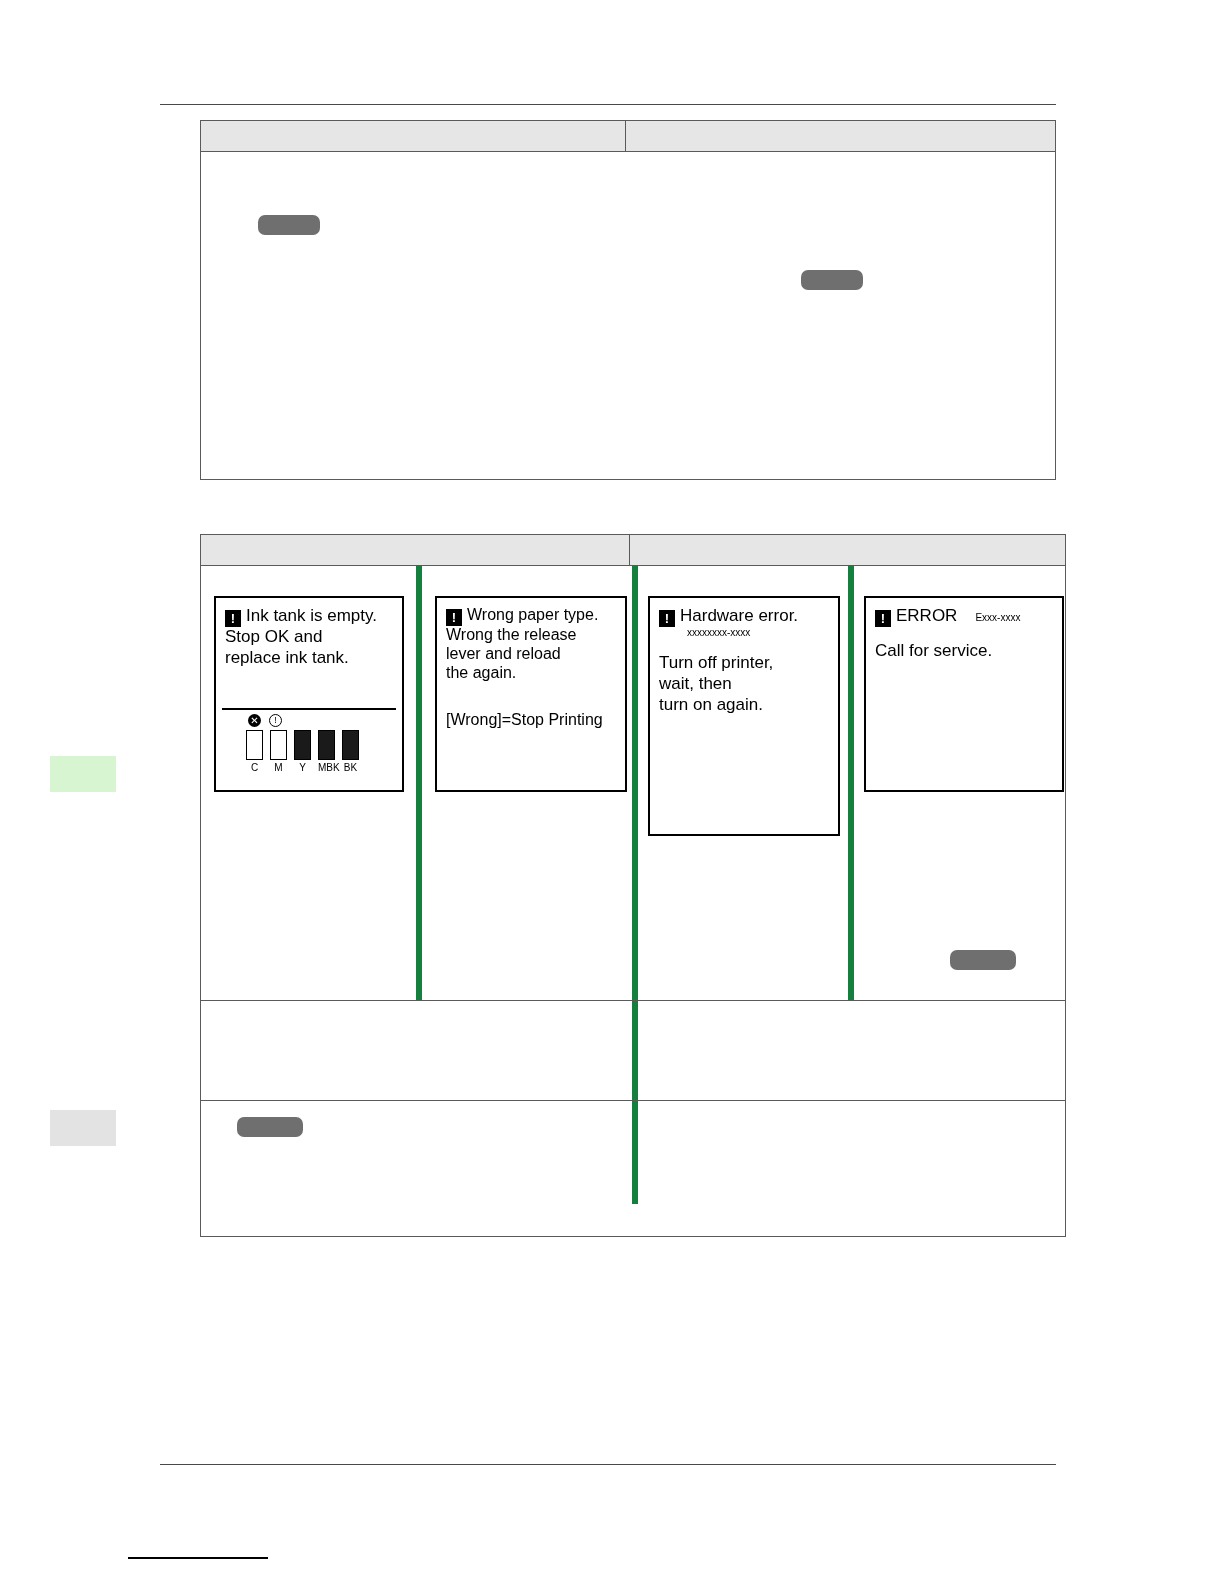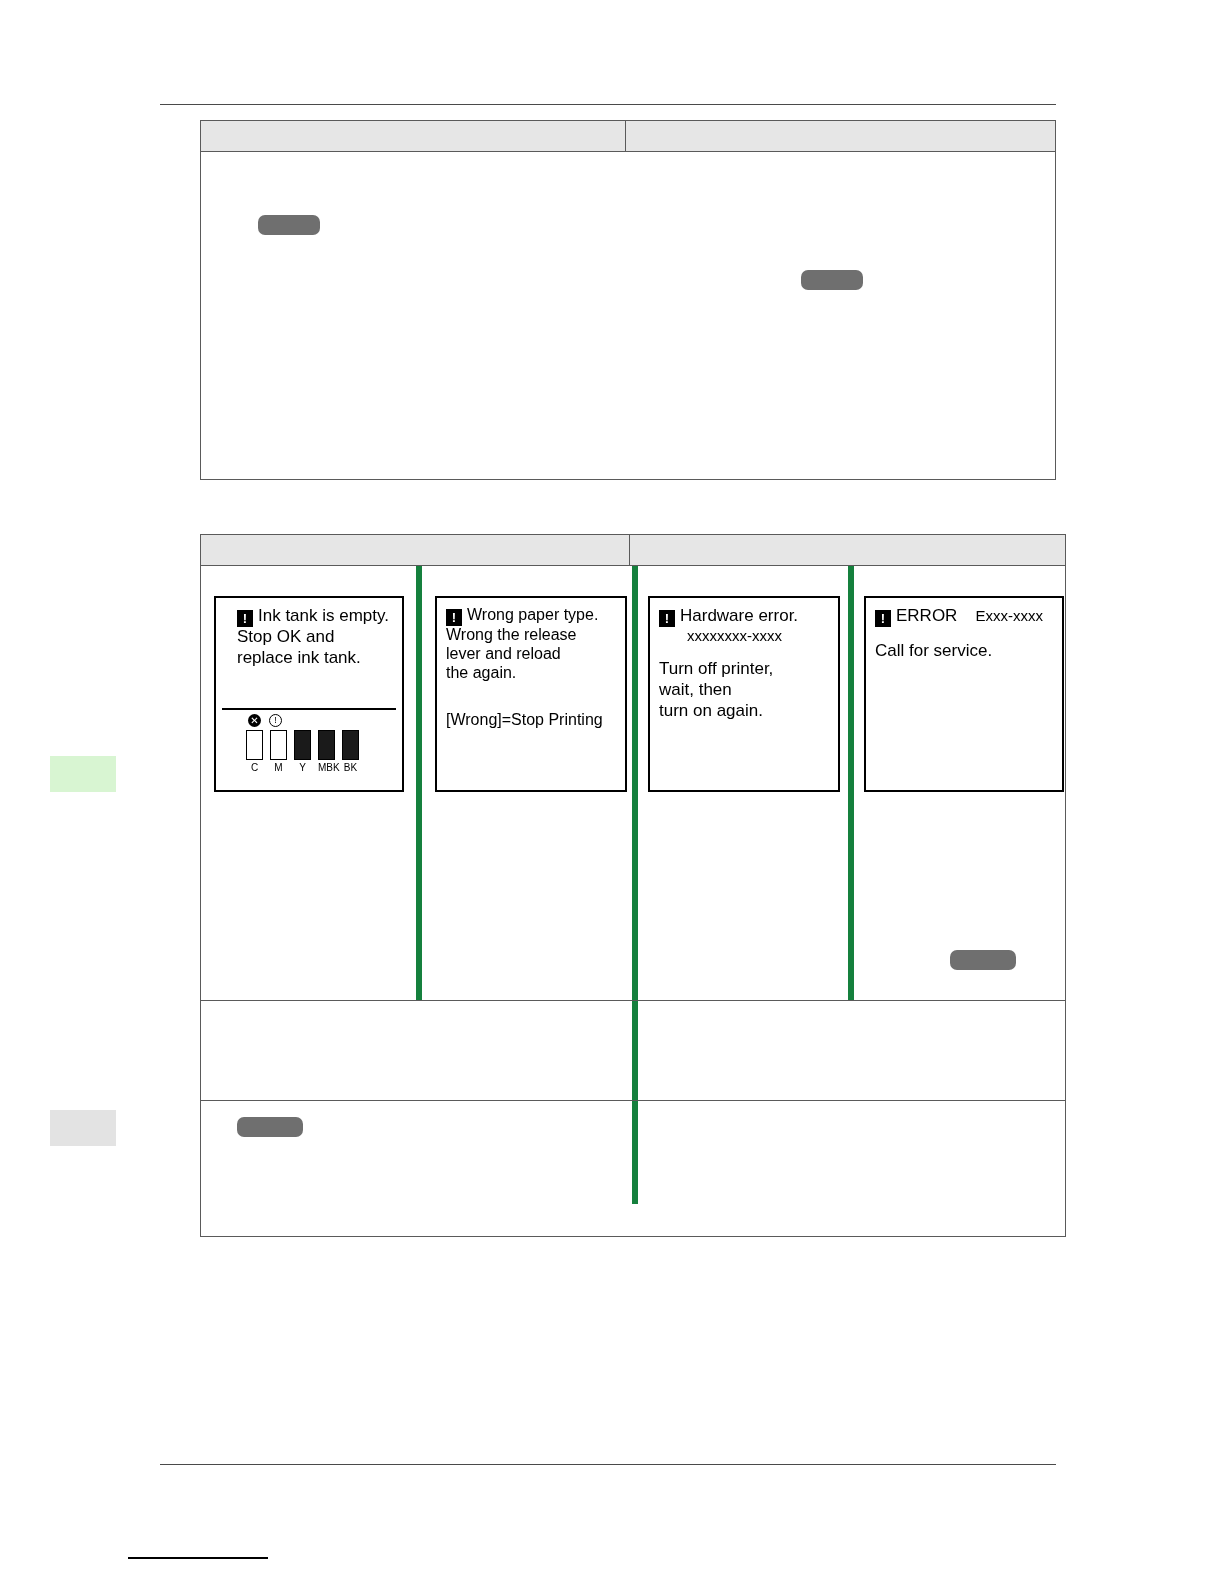--- a/index.html
+++ b/index.html
@@ -125,23 +125,23 @@
 
   
   .lcd {
     position: absolute;
     border: 2px solid #000000;
     background: #ffffff;
     box-sizing: border-box;
     font-size: 17px;
     line-height: 1.22;
   }
-  #lcd-1 { left: 13px; top: 30px; width: 190px; height: 196px; padding-left: 12px; }
+  #lcd-1 { left: 13px; top: 30px; width: 190px; height: 196px; }
   #lcd-2 { left: 13px; top: 30px; width: 192px; height: 196px; }
-  #lcd-3 { left: 10px; top: 30px; width: 192px; height: 196px; }
+  #lcd-3 { left: 10px; top: 30px; width: 192px; height: 240px; }
   #lcd-4 { left: 10px; top: 30px; width: 200px; height: 196px; }
 
   .lcd-inner { padding: 8px 9px; }
 
   .alert-icon {
     display: inline-block;
     width: 16px;
     height: 17px;
     background: #000000;
     color: #ffffff;
@@ -151,21 +151,21 @@
     text-align: center;
     vertical-align: -2px;
     margin-right: 5px;
   }
   .lcd-line { white-space: nowrap; }
   .lcd-line.tight { line-height: 1.18; font-size: 16px; }
   .lcd-gap { height: 14px; }
   .indent { padding-left: 28px; }
 
   .mono-small {
-    font-size: 15px;
+    font-size: 10px;
     font-family: "Liberation Sans", sans-serif;
   }
 
   
   .ink-sep {
     position: absolute;
     left: 6px;
     top: 110px;
     width: 174px;
     height: 2px;

